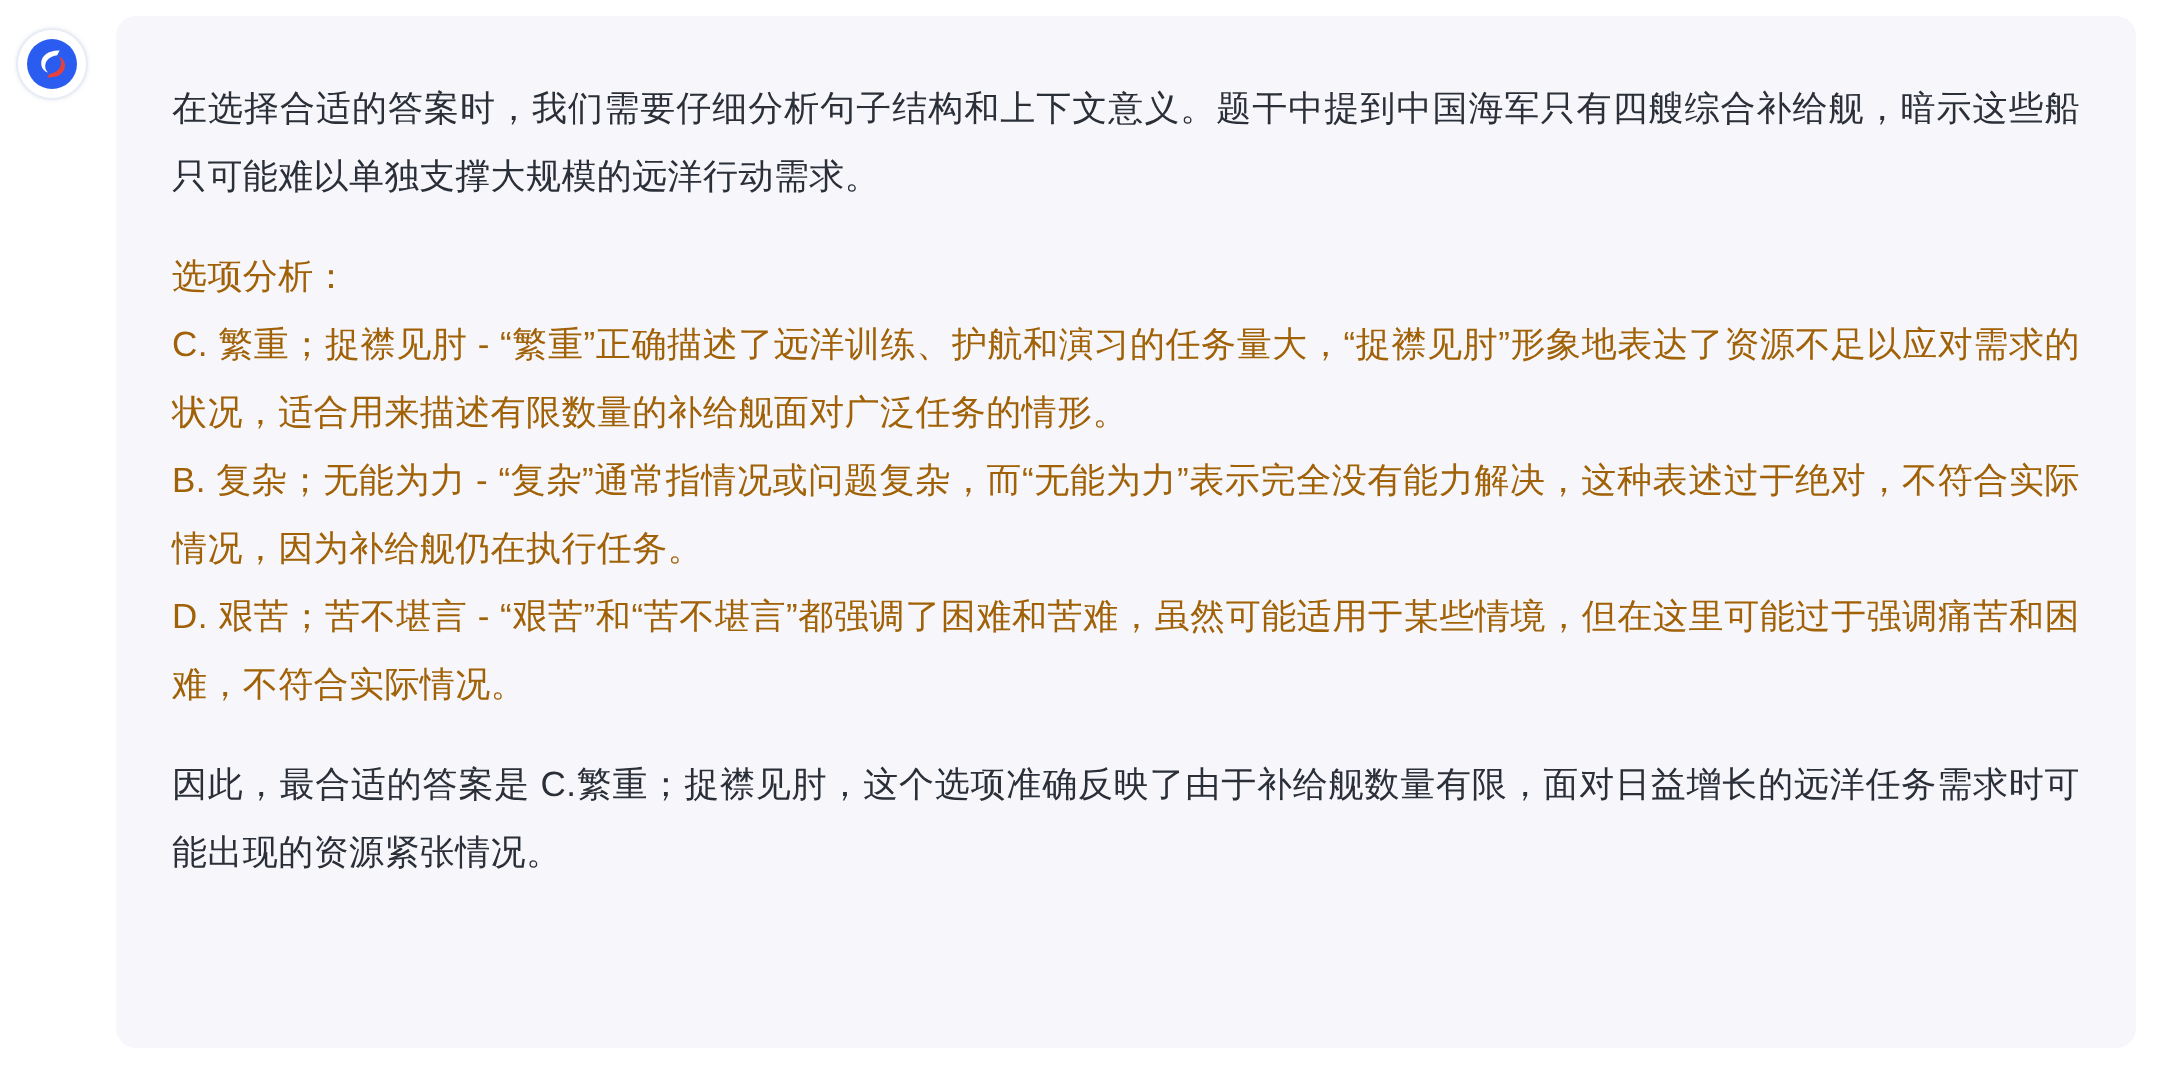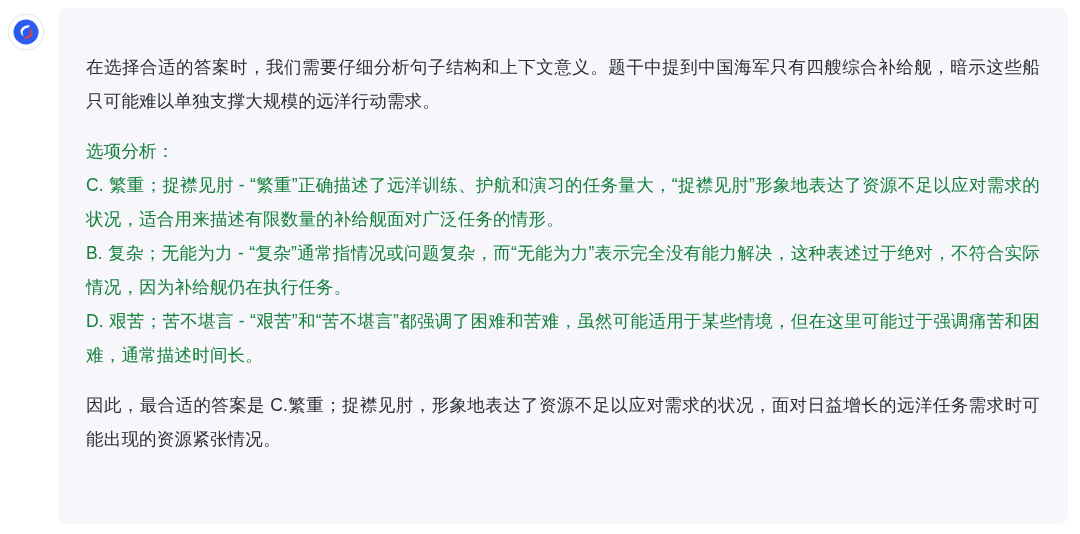--- a/index.html
+++ b/index.html
@@ -42,29 +42,29 @@
     border-radius: 10px;
     padding: 26px 28px 24px 28px;
     box-sizing: border-box;
     min-height: 516px;
   }
   .para {
     color: #2b2f38;
     font-size: 17.5px;
     line-height: 34px;
     letter-spacing: 0.2px;
-    margin: 16px 0 16px 0;
+    margin: 3px 0 16px 0;
     text-align: justify;
   }
   .para:last-child { margin-bottom: 0; }
   .block {
     margin: 0 0 16px 0;
   }
   .line {
-    color: #15803d;
+    color: #a16207;
     font-size: 17.5px;
     line-height: 34px;
     letter-spacing: 0.2px;
     text-align: justify;
   }
 </style>
 </head>
 <body>
 
 <div class="chat-row">
@@ -80,19 +80,19 @@
   </div>
 
   <div class="bubble">
 
     <p class="para">在选择合适的答案时，我们需要仔细分析句子结构和上下文意义。题干中提到中国海军只有四艘综合补给舰，暗示这些船只可能难以单独支撑大规模的远洋行动需求。</p>
 
     <div class="block">
       <div class="line">选项分析：</div>
       <div class="line">C. 繁重；捉襟见肘 - “繁重”正确描述了远洋训练、护航和演习的任务量大，“捉襟见肘”形象地表达了资源不足以应对需求的状况，适合用来描述有限数量的补给舰面对广泛任务的情形。</div>
       <div class="line">B. 复杂；无能为力 - “复杂”通常指情况或问题复杂，而“无能为力”表示完全没有能力解决，这种表述过于绝对，不符合实际情况，因为补给舰仍在执行任务。</div>
-      <div class="line">D. 艰苦；苦不堪言 - “艰苦”和“苦不堪言”都强调了困难和苦难，虽然可能适用于某些情境，但在这里可能过于强调痛苦和困难，通常描述时间长。</div>
+      <div class="line">D. 艰苦；苦不堪言 - “艰苦”和“苦不堪言”都强调了困难和苦难，虽然可能适用于某些情境，但在这里可能过于强调痛苦和困难，不符合实际情况。</div>
     </div>
 
-    <p class="para">因此，最合适的答案是 C.繁重；捉襟见肘，形象地表达了资源不足以应对需求的状况，面对日益增长的远洋任务需求时可能出现的资源紧张情况。</p>
+    <p class="para">因此，最合适的答案是 C.繁重；捉襟见肘，这个选项准确反映了由于补给舰数量有限，面对日益增长的远洋任务需求时可能出现的资源紧张情况。</p>
 
   </div>
 </div>
 
 </body></html>

